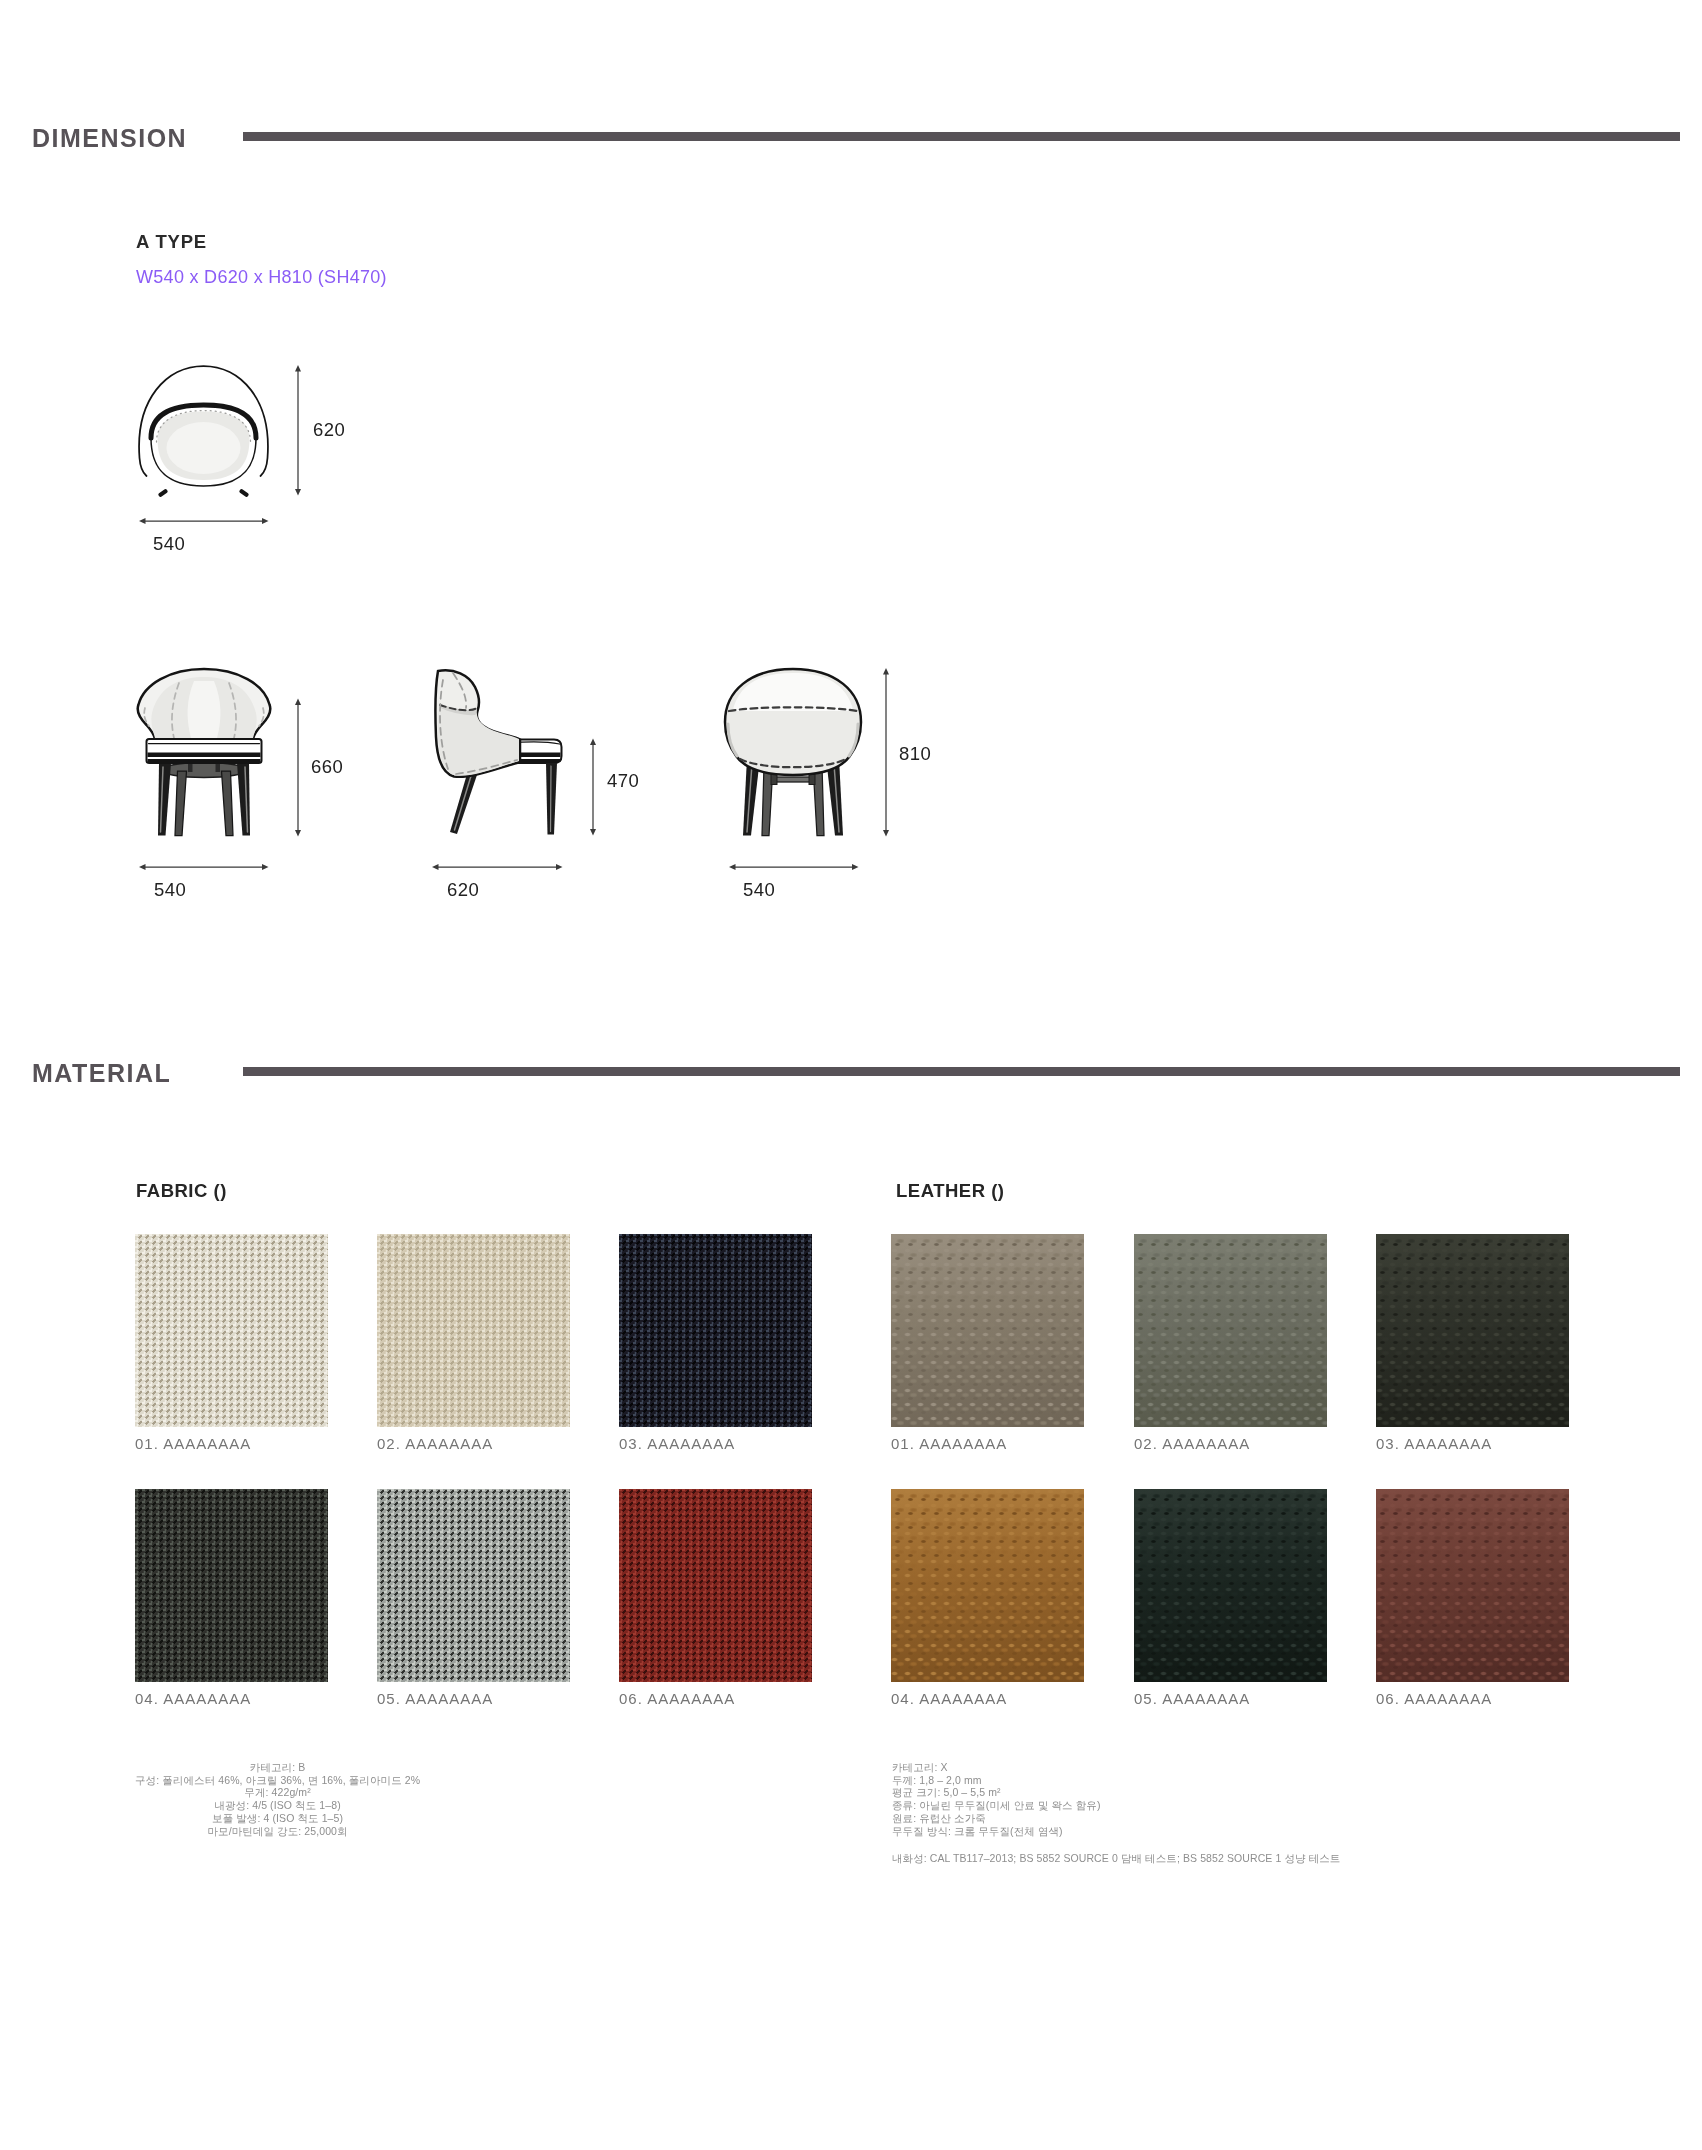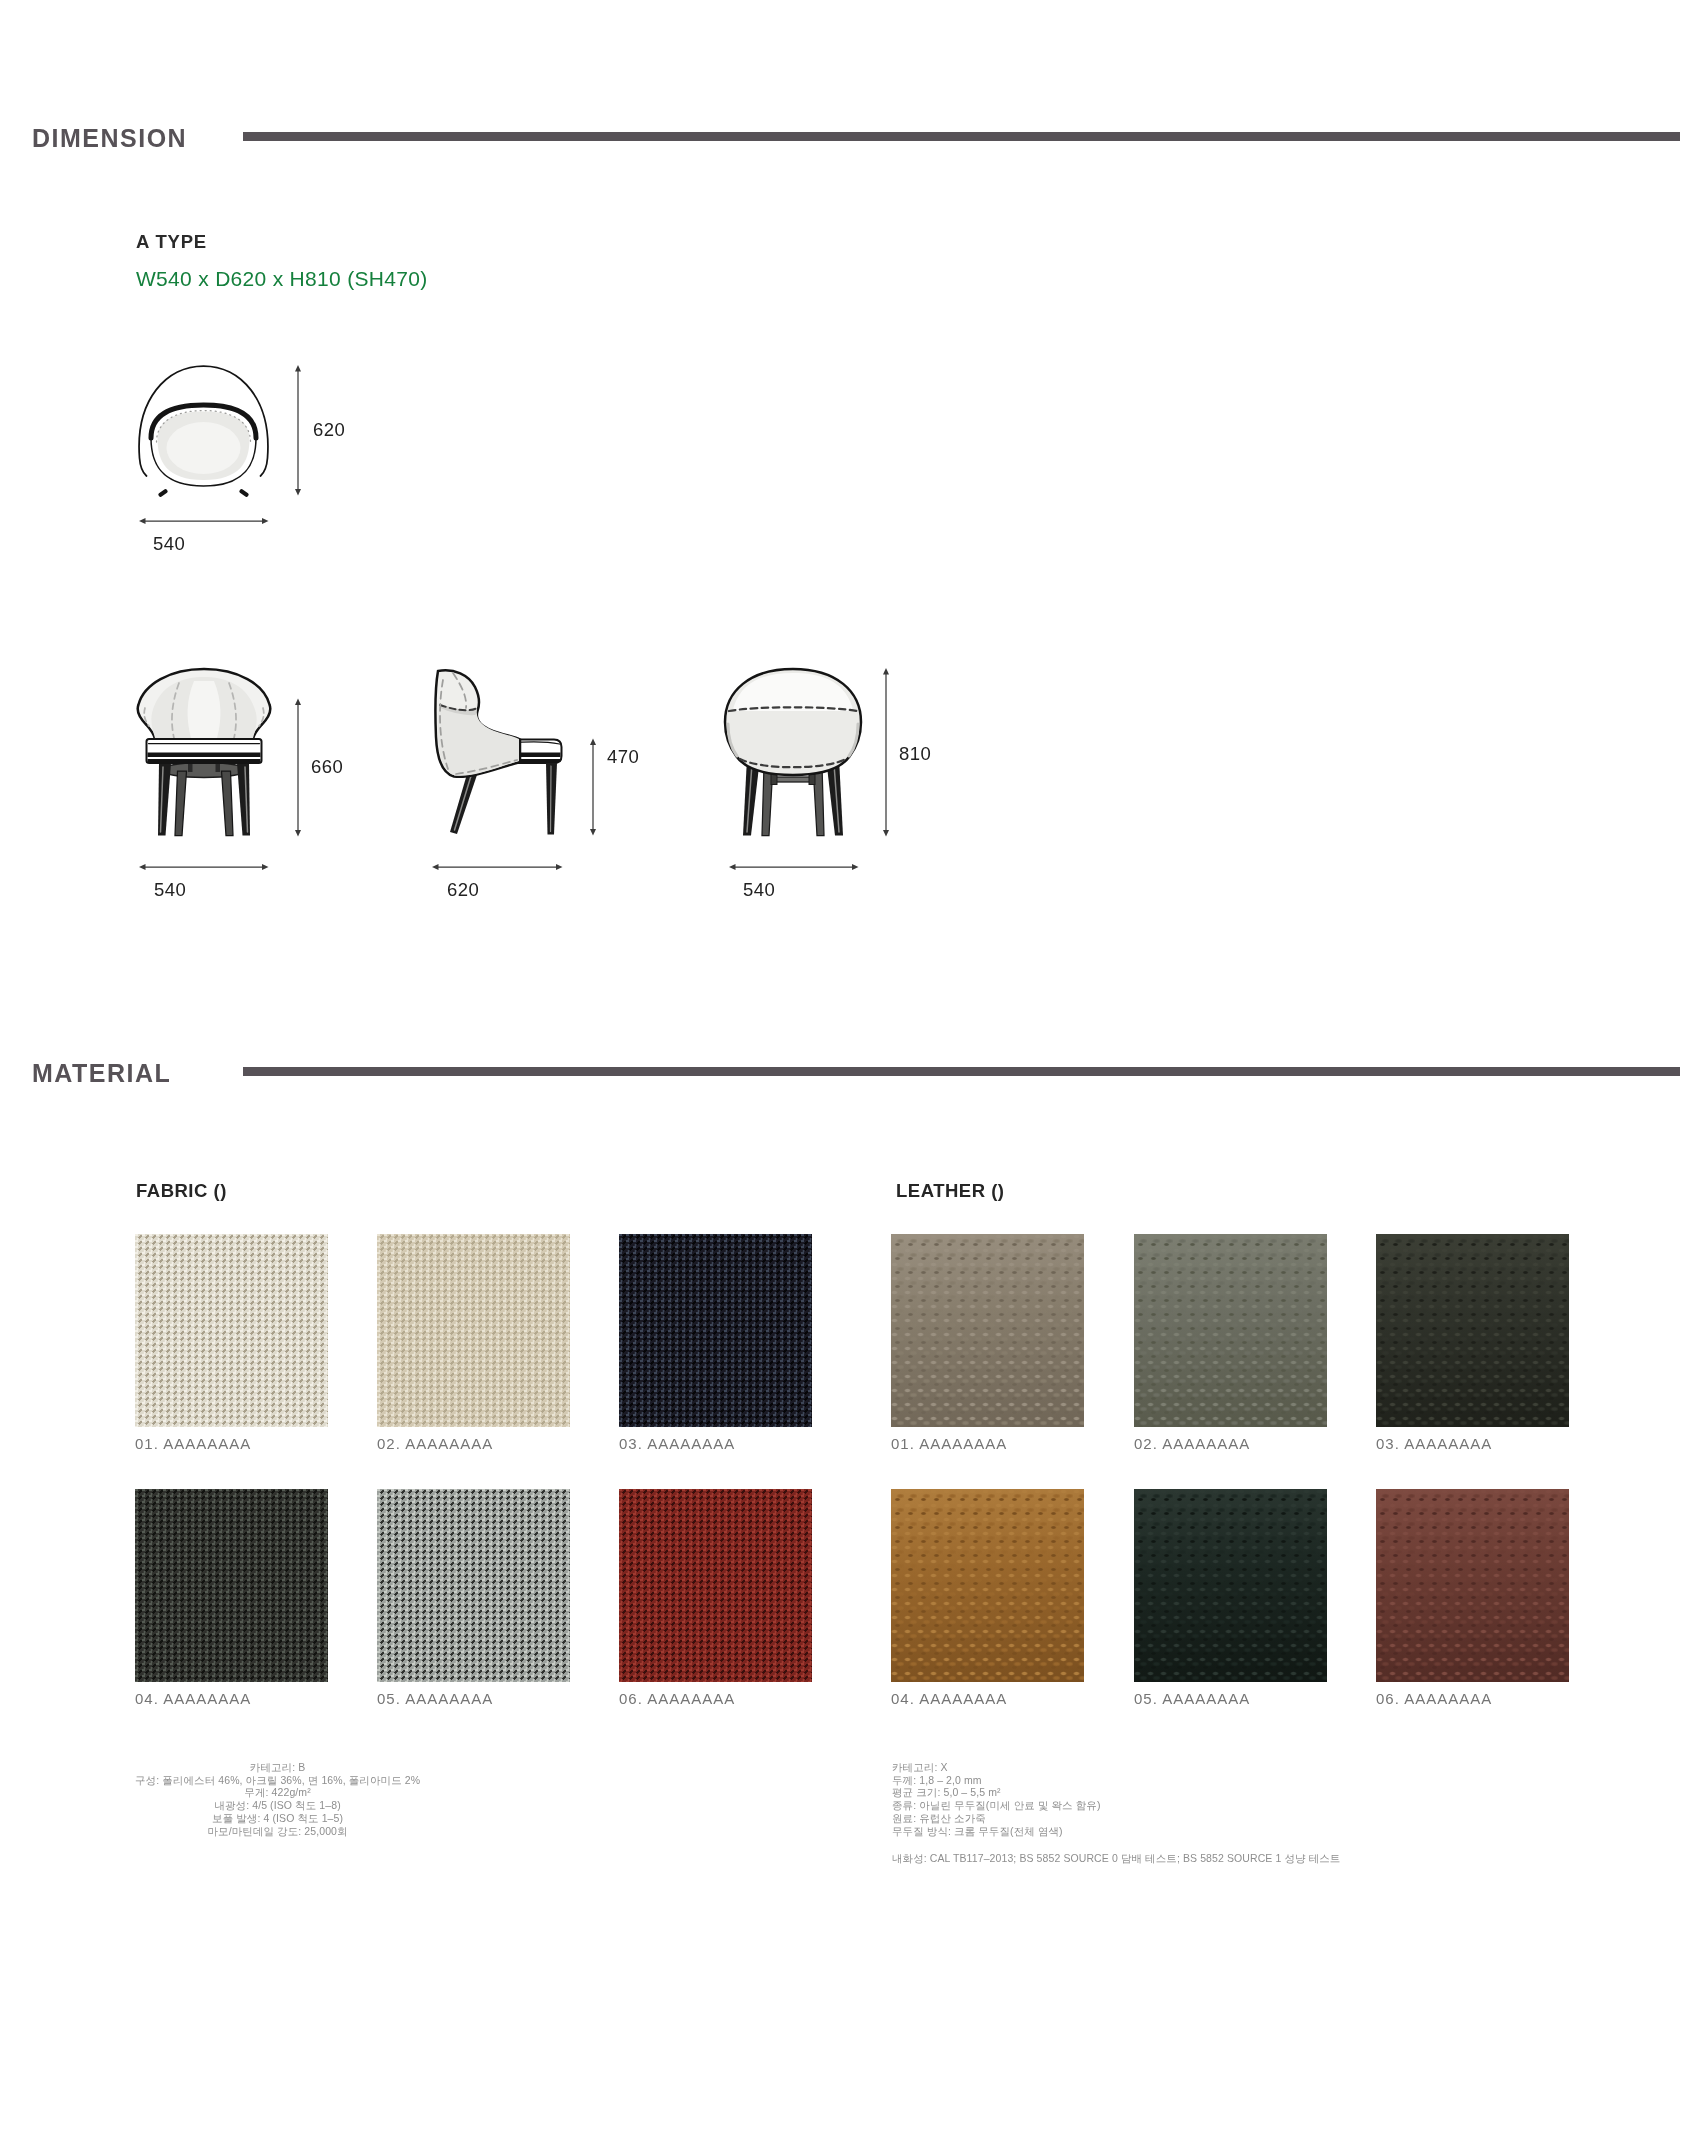--- a/index.html
+++ b/index.html
@@ -2,21 +2,21 @@
 <html style="font-size:8px"><head>
 <meta charset="utf-8">
 <style>
   html,body{margin:0;padding:0;background:#fff;}
   .page{position:relative;width:1703px;height:2151px;background:#ffffff;
         font-family:"Liberation Sans","DejaVu Sans",sans-serif;overflow:hidden;margin-top:12px;}
   .abs{position:absolute;}
   .sec-title{font-size:25px;font-weight:bold;color:#575257;letter-spacing:1.5px;white-space:nowrap;}
   .rule{background:#575257;height:9px;}
   .type-title{font-size:18.5px;font-weight:bold;color:#2b2b2b;letter-spacing:0.8px;white-space:nowrap;}
-  .type-sub{font-size:21px;color:#15803d;letter-spacing:0.3px;white-space:nowrap;}
+  .type-sub{font-size:18px;color:#8b5cf6;letter-spacing:0.3px;white-space:nowrap;}
   .group-title{font-size:18.5px;font-weight:bold;color:#262626;letter-spacing:0.5px;white-space:nowrap;}
   .dim-num{font-size:18.5px;color:#222222;letter-spacing:0.5px;white-space:nowrap;}
   .dim-num.center{width:100px;}
   .swatch-cell{width:214px;}
   .swatch{width:193px;height:193px;background-color:var(--base);}
   .swatch.fabric{background-image:
       radial-gradient(circle at 1.5px 1px,  var(--f1) 1.2px, transparent 1.5px),
       radial-gradient(circle at 4.5px 3.5px,  var(--f2) 1px, transparent 1.3px),
       radial-gradient(circle at 2.5px 5px, var(--f1) 0.9px, transparent 1.2px),
       radial-gradient(circle at 6px 2px, var(--f2) 0.7px, transparent 1px);
@@ -140,21 +140,21 @@
         <path d="M340,355 l-6,-13 h12 z" fill="#3a3a3a" stroke="none"></path>
       </g>
 
       <g stroke="#3a3a3a" stroke-width="2.5">
         <line x1="26" y1="418" x2="271" y2="418"></line>
         <path d="M18,418 l13,-6 v12 z" fill="#3a3a3a" stroke="none"></path>
         <path d="M279,418 l-13,-6 v12 z" fill="#3a3a3a" stroke="none"></path>
       </g>
     </g>
   </svg>
-  <div class="abs dim-num" style="left:607px;top:734px;">470</div>
+  <div class="abs dim-num" style="left:607px;top:758px;">470</div>
   <div class="abs dim-num center" style="left:447px;top:867px;">620</div>
 
   <svg class="abs" style="left:721px;top:646px;" width="190" height="220" viewBox="0 0 380 440">
     <g stroke="#141414" fill="none" stroke-linecap="round">
 
       <path d="M52,200 L78,200 L60,355 L44,355 Z" fill="#1c1c1c" stroke="none"></path>
       <path d="M210,200 L236,200 L244,355 L228,355 Z" fill="#1c1c1c" stroke="none"></path>
       <path d="M62,212 L52,348" stroke="#8a8a88" stroke-width="3"></path>
       <path d="M226,212 L236,348" stroke="#8a8a88" stroke-width="3"></path>
       <path d="M86,214 L104,214 L96,355 L82,355 Z" fill="#555553" stroke="#1a1a1a" stroke-width="2.5"></path>

